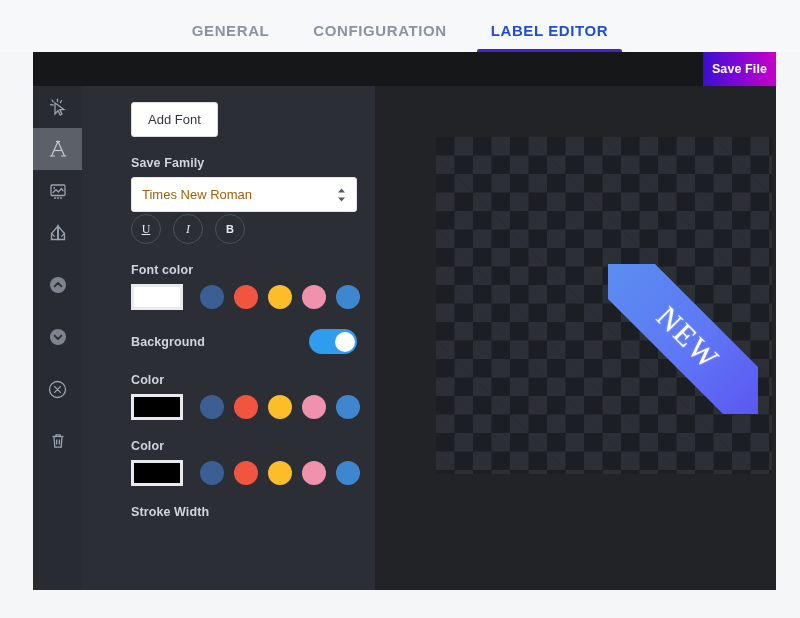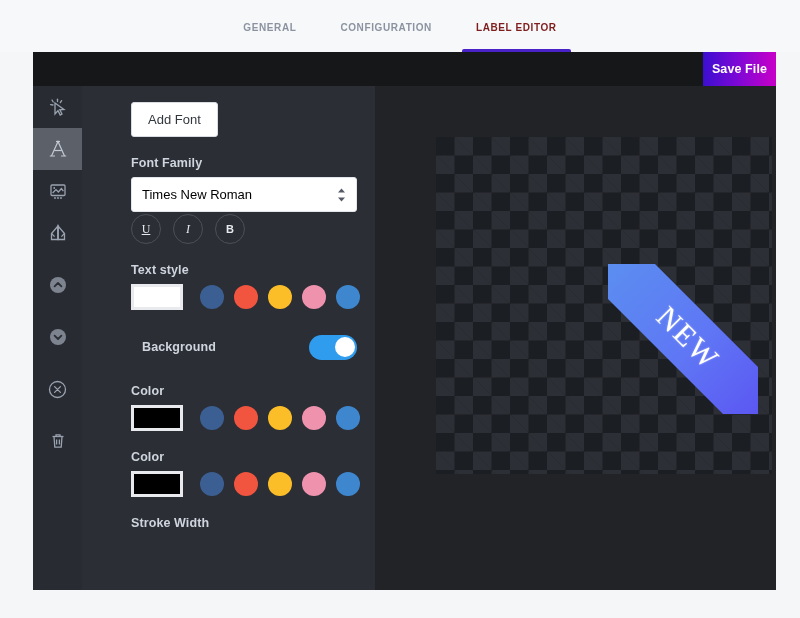--- a/index.html
+++ b/index.html
@@ -25,21 +25,21 @@
     display: flex;
     align-items: flex-start;
     justify-content: center;
     gap: 0;
   }
   .tab {
     position: relative;
     height: 52px;
     padding: 22px 22px 0 22px;
     box-sizing: border-box;
-    font-size: 10px;
+    font-size: 15px;
     font-weight: bold;
     letter-spacing: 0.6px;
     color: #8c93a0;
     cursor: pointer;
     white-space: nowrap;
     text-align: center;
   }
   .tab.active { color: #4a23c8; }
   .tab.active .tab-underline {
     position: absolute;
@@ -141,21 +141,21 @@
     border: 1px solid #e2e5ea;
     border-radius: 3px;
     box-sizing: border-box;
     display: flex;
     align-items: center;
     padding: 0 10px;
     cursor: pointer;
     position: relative;
   }
   .font-select-value {
-    color: #000000;
+    color: #a16207;
     font-size: 13px;
     flex: 1;
   }
   .stepper {
     width: 9px;
     display: flex;
     flex-direction: column;
     align-items: center;
     gap: 3px;
     color: #555b66;
@@ -200,21 +200,21 @@
     margin-right: 10px;
   }
 
   .toggle-row {
     display: flex;
     align-items: center;
     justify-content: space-between;
     width: 226px;
     margin: 19px 0 0 0;
   }
-  .toggle-row .field-label { margin: 11px; }
+  .toggle-row .field-label { margin: 0; }
   .toggle {
     width: 48px; height: 25px;
     border-radius: 13px;
     background: #2f9ced;
     position: relative;
     cursor: pointer;
     flex: none;
   }
   .toggle .knob {
     position: absolute;
@@ -272,21 +272,21 @@
 
 <div class="tabbar">
   <div class="tab">
     <span>GENERAL</span>
     
   </div>
   <div class="tab">
     <span>CONFIGURATION</span>
     
   </div>
-  <div class="tab active" style="color: #7f1d1d;">
+  <div class="tab active" style="color: #1d4ed8;">
     <span>LABEL EDITOR</span>
     <span class="tab-underline" style="background: rgb(74, 35, 200);"></span>
   </div>
 </div>
 
 <div class="editor">
 
   <div class="topstrip">
     <button class="save-btn" style="background: linear-gradient(90deg, rgb(59, 15, 208) 0%, rgb(122, 8, 214) 45%, rgb(200, 0, 200) 100%);">Save File</button>
   </div>
@@ -376,38 +376,38 @@
       </span>
     </div>
 
   </div>
 
   <div class="panel">
     <div class="panel-inner">
 
       <button class="add-text-btn">Add Font</button>
 
-      <div class="field-label">Font Family</div>
+      <div class="field-label">Save Family</div>
       <div class="font-select">
         <span class="font-select-value">Times New Roman</span>
         <span class="stepper">
           <svg width="9" height="14" viewBox="0 0 9 14" fill="currentColor">
             <path d="M4.5 0.5 L8 4.5 L1 4.5 Z"></path>
             <path d="M4.5 13.5 L1 9.5 L8 9.5 Z"></path>
           </svg>
         </span>
       </div>
 
       <div class="style-row">
         <button class="style-btn u">U</button>
         <button class="style-btn i">I</button>
         <button class="style-btn b">B</button>
       </div>
 
-      <div class="field-label">Text style</div>
+      <div class="field-label">Font color</div>
       <div class="swatch-row">
         <span class="swatch-current" style="background:#ffffff"></span>
         <span class="swatch" style="background:#3b5f93"></span>
         <span class="swatch" style="background:#f1543f"></span>
         <span class="swatch" style="background:#fbbe28"></span>
         <span class="swatch" style="background:#ef92ae"></span>
         <span class="swatch" style="background:#3e87cf"></span>
       </div>
 
       <div class="toggle-row">

